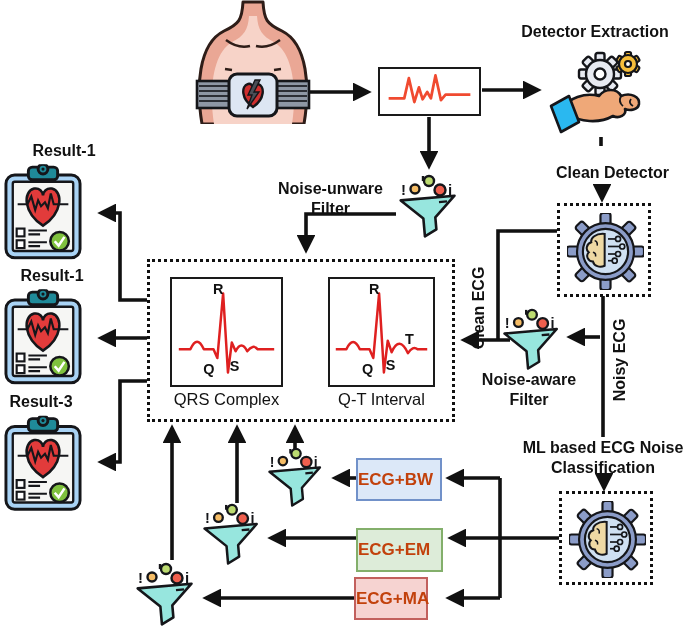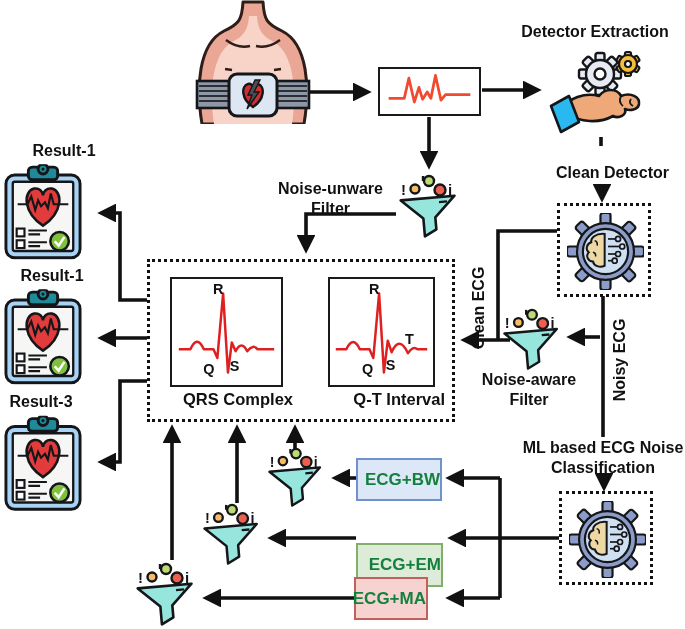--- a/index.html
+++ b/index.html
@@ -5,22 +5,22 @@
   html,body{margin:0;padding:0;background:#fff;}
   #canvas{
     position:relative;width:685px;height:629px;background:#fff;overflow:hidden;
     font-family:"Liberation Sans", sans-serif;color:#111;
   }
   .abs{position:absolute;}
   .lbl{position:absolute;font-weight:bold;font-size:16px;line-height:1.25;text-align:center;color:#111;white-space:nowrap;}
   .vtext{position:absolute;font-weight:bold;font-size:16px;text-align:center;transform:rotate(-90deg);white-space:nowrap;color:#111;}
   .wavebox{position:absolute;background:#fff;border:2px solid #1a1a1a;box-sizing:border-box;}
   .dashedbox{position:absolute;border:3px dotted #111;box-sizing:border-box;background:transparent;}
-  .noise-box{position:absolute;border:2.5px solid #888;box-sizing:border-box;display:flex;align-items:center;justify-content:flex-end;font-weight:bold;font-size:17px;color:#15803d;}
-  .caption{position:absolute;font-weight:bold;font-size:16.5px;text-align:right;color:#111;white-space:nowrap;}
+  .noise-box{position:absolute;border:2.5px solid #888;box-sizing:border-box;display:flex;align-items:center;justify-content:flex-start;font-weight:bold;font-size:17px;color:#c2410c;}
+  .caption{position:absolute;font-weight:normal;font-size:16.5px;text-align:center;color:#111;white-space:nowrap;}
   .icon-svg{display:block;width:100%;height:100%;}
   .wave-letter{font-family:"Liberation Sans",sans-serif;font-weight:bold;font-size:15px;fill:#111;}
   .funnel-mark{font-family:"Liberation Sans",sans-serif;font-weight:bold;font-size:15px;fill:#15161a;}
   svg{overflow:visible;}
 </style>
 </head>
 <body>
 
 <div id="canvas">
 
@@ -259,21 +259,21 @@
     <div class="abs" style="left:7px;top:7px;width:77px;height:77px">
       <svg class="icon-svg" viewBox="0 0 92 92">
           <use href="#sym-braingear"></use>
         </svg>
     </div>
   </div>
 
   <div class="noise-box" style="left: 356px; top: 458px; width: 86px; height: 43px; background-color: rgb(220, 232, 248); border-color: rgb(113, 145, 201);">
     <span>ECG+BW</span>
   </div>
-  <div class="noise-box" style="left: 356px; top: 543px; width: 87px; height: 44px; background-color: rgb(221, 236, 217); border-color: rgb(131, 175, 107); padding-left: 44px;">
+  <div class="noise-box" style="left: 356px; top: 528px; width: 87px; height: 44px; background-color: rgb(221, 236, 217); border-color: rgb(131, 175, 107);">
     <span>ECG+EM</span>
   </div>
   <div class="noise-box" style="left: 354px; top: 577px; width: 74px; height: 43px; background-color: rgb(246, 211, 209); border-color: rgb(194, 96, 93);">
     <span>ECG+MA</span>
   </div>
 
   <div class="abs" style="left:266px;top:444px;width:60px;height:66px">
     <svg class="icon-svg" viewBox="0 0 64 68">
         <use href="#sym-funnel"></use>
       </svg>

